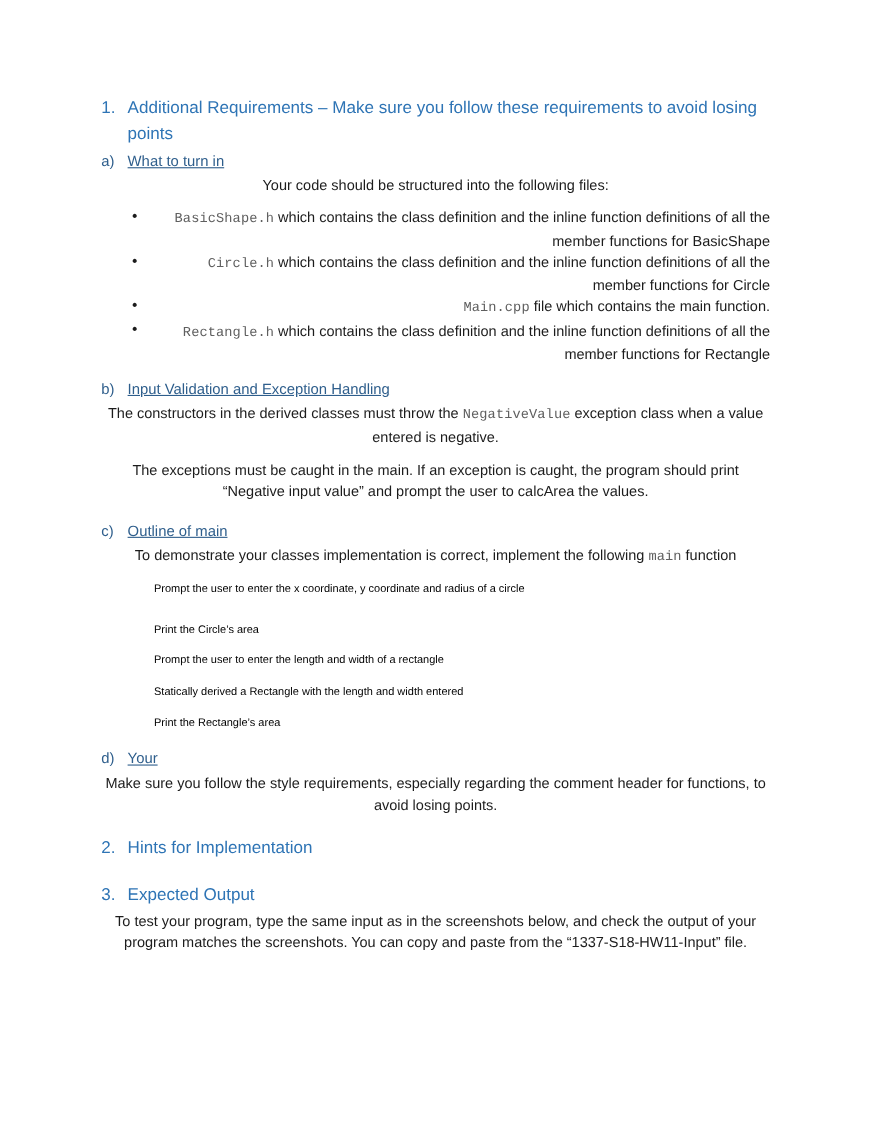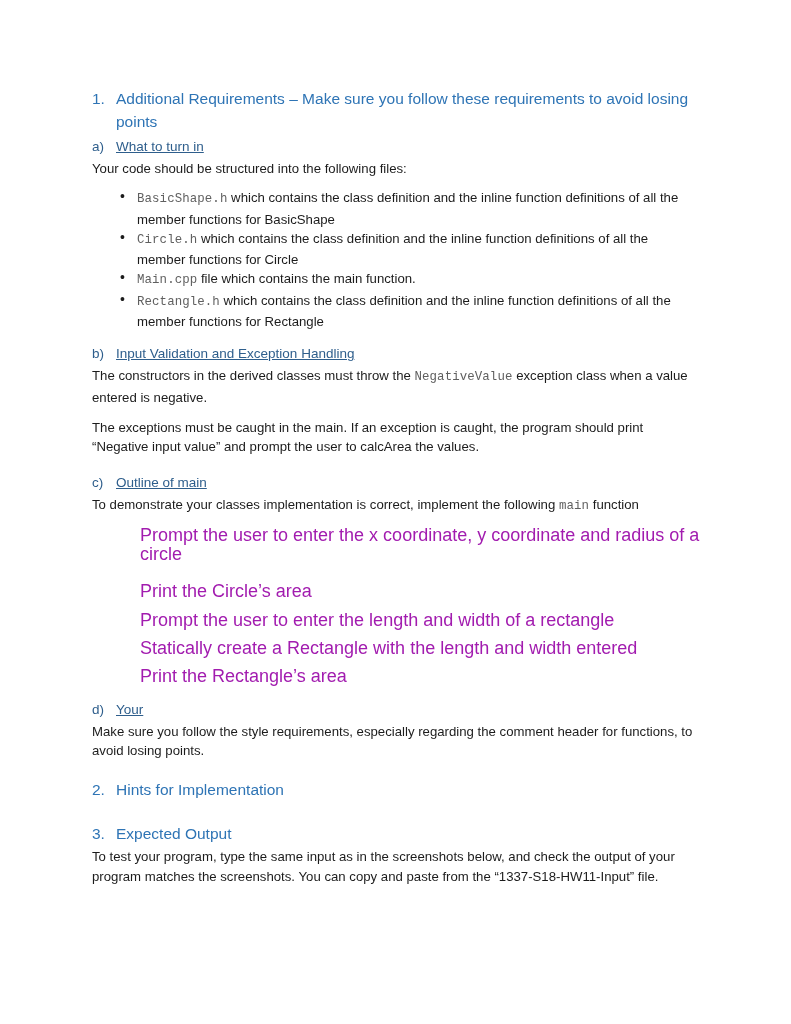--- a/index.html
+++ b/index.html
@@ -63,21 +63,21 @@
     flex: 1 1 auto;
     text-decoration: underline;
   }
 
   
   .p {
     font-size: 13.2px;
     line-height: 19.3px;
     color: #1c1c1c;
     margin: 0;
-    text-align: left;
+    text-align: center;
   }
 
   
   .code {
     font-family: "Liberation Mono", "DejaVu Sans Mono", monospace;
     font-size: 12.4px;
     color: #5f5f5f;
     letter-spacing: 0.1px;
   }
 
@@ -86,41 +86,42 @@
     margin: 0;
     padding: 0;
     list-style: none;
   }
   .bullets li {
     position: relative;
     padding-left: 45px;
     font-size: 13.2px;
     line-height: 19.3px;
     color: #1c1c1c;
+    text-align: right;
   }
   .bullets li::before {
     content: "\2022";
     position: absolute;
     left: 28px;
     top: -1px;
     font-size: 14px;
     color: #1c1c1c;
   }
 
   
   .steps {
     margin: 0;
     padding: 0;
     list-style: none;
   }
   .steps li {
     padding-left: 48px;
-    font-size: 18px;
+    font-size: 10px;
     line-height: 19.3px;
-    color: #a21caf;
+    color: #000000;
   }
 
   
   .sp-2  { height: 2px; }
   .sp-4  { height: 4px; }
   .sp-9  { height: 9px; }
   .sp-10 { height: 10px; }
   .sp-11 { height: 11px; }
   .sp-13 { height: 13px; }
   .sp-16 { height: 16px; }
@@ -194,21 +195,21 @@
     <div class="sp-10"></div>
 
     <ul class="steps">
       <li>Prompt the user to enter the x coordinate, y coordinate and radius of a circle</li>
       <div class="sp-9"></div>
       <div class="sp-9"></div>
       <li>Print the Circle’s area</li>
       <div class="sp-9"></div>
       <li>Prompt the user to enter the length and width of a rectangle</li>
       <div class="sp-9"></div>
-      <li>Statically create a Rectangle with the length and width entered</li>
+      <li>Statically derived a Rectangle with the length and width entered</li>
       <div class="sp-9"></div>
       <li>Print the Rectangle’s area</li>
     </ul>
 
     <div class="sp-13"></div>
 
     <div class="h2">
       <span class="num">d)</span>
       <span class="txt">Your</span>
     </div>

